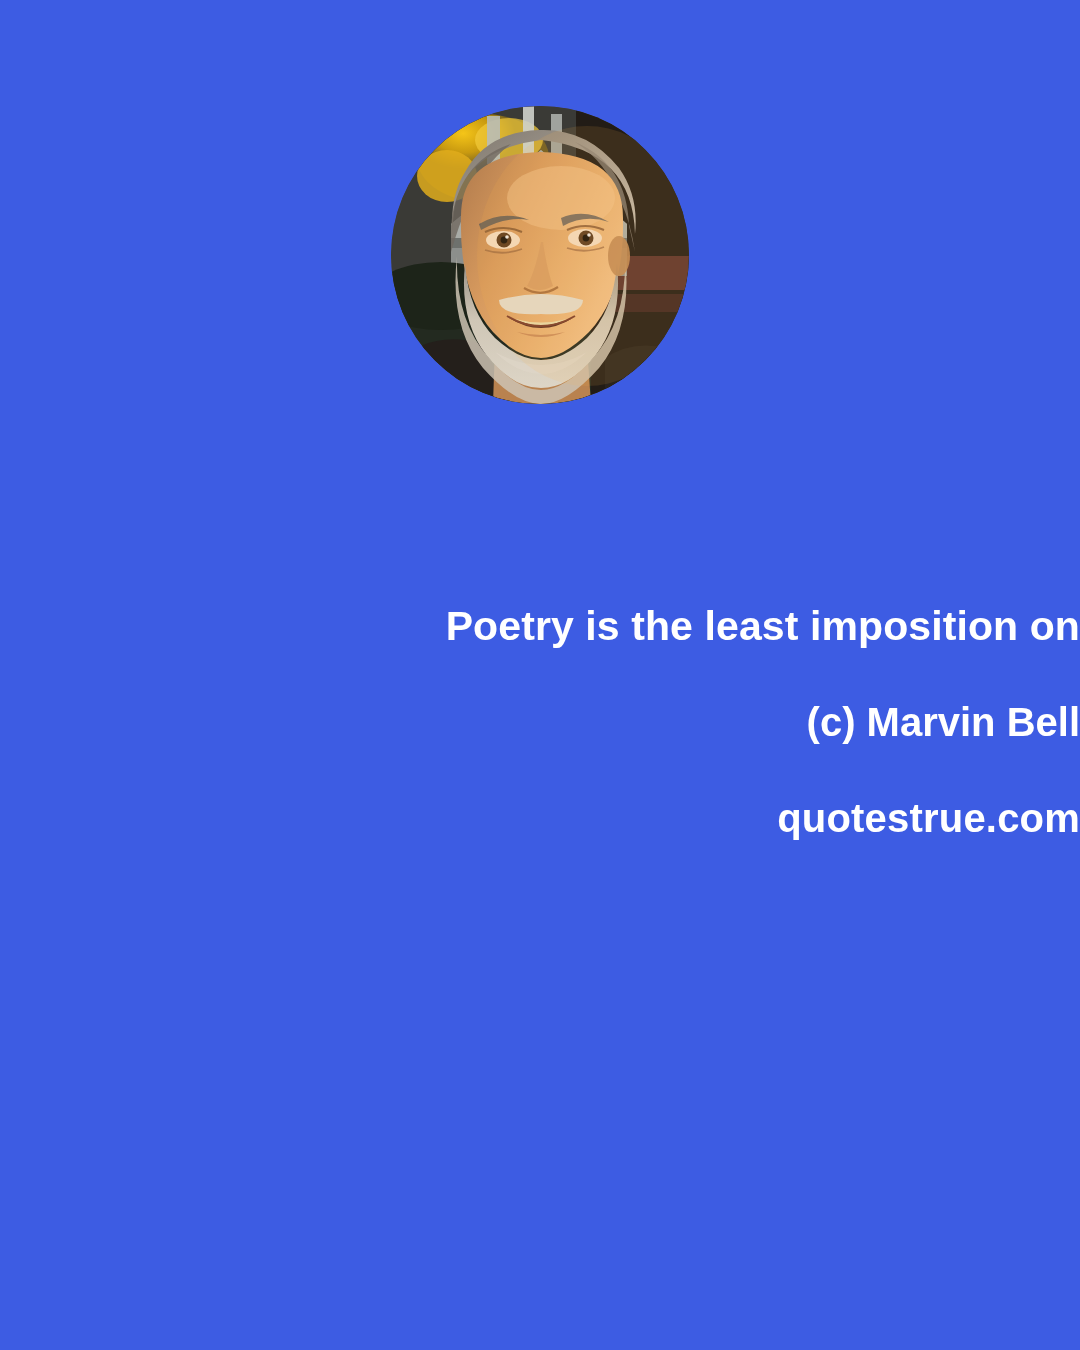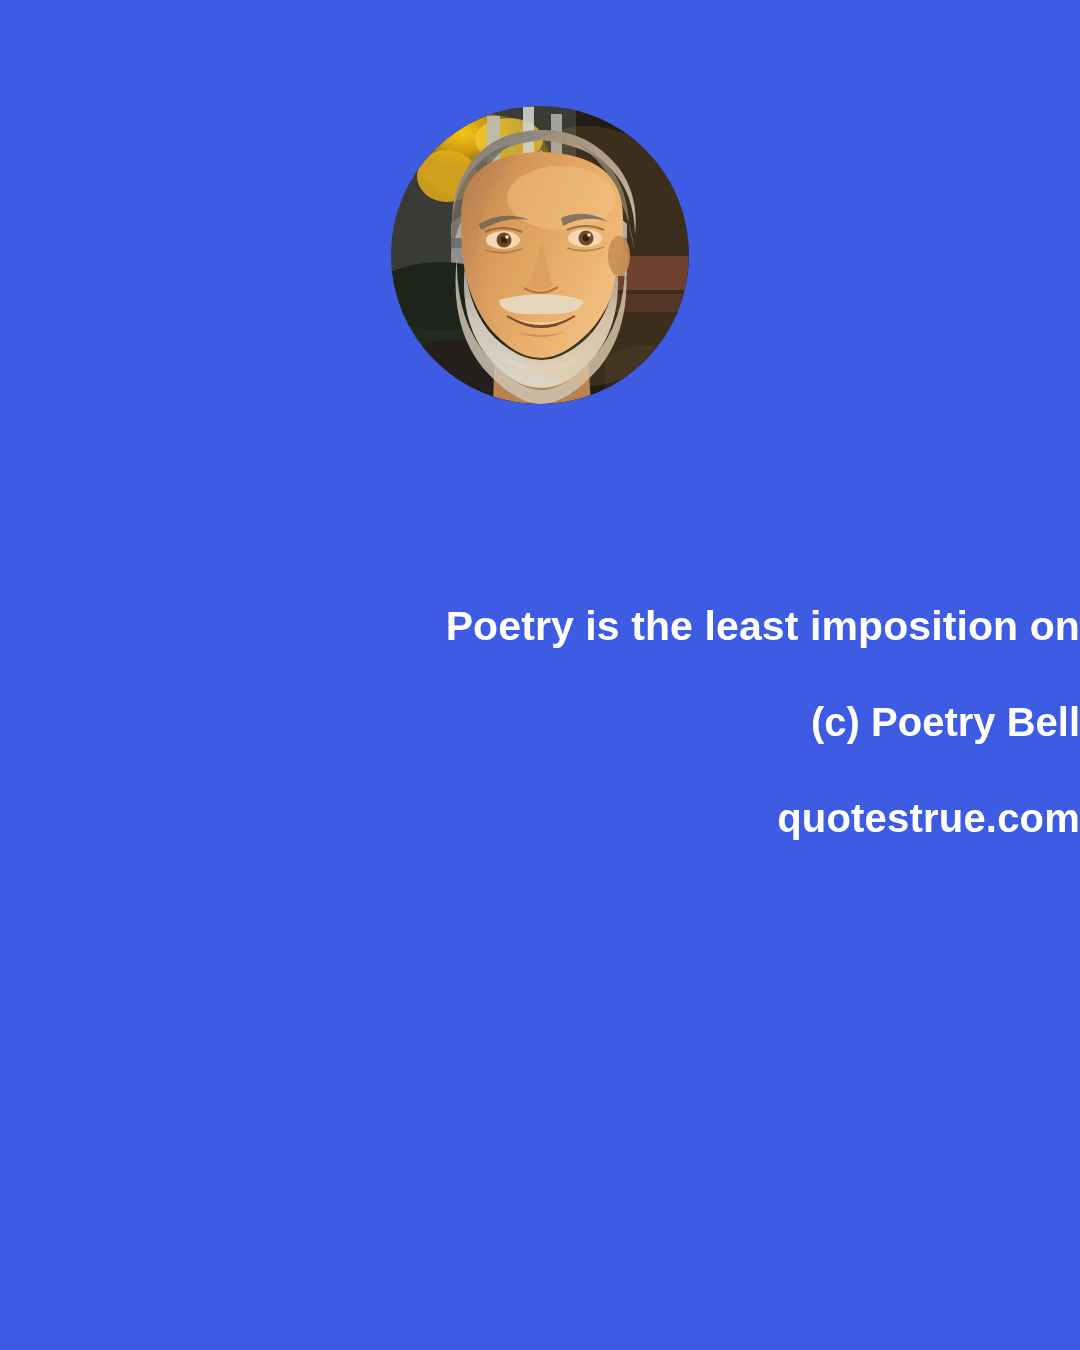--- a/index.html
+++ b/index.html
@@ -189,19 +189,19 @@
 
         <ellipse cx="196" cy="150" rx="110" ry="130" fill="#ffb347" opacity="0.12"></ellipse>
       </g>
     </svg>
   </div>
 
   <div class="text-block">
 
     <div class="quote-line">Poetry is the least imposition on</div>
 
-    <div class="author">(c) Poetry Bell</div>
+    <div class="author">(c) Marvin Bell</div>
 
     <div class="site">quotestrue.com</div>
 
   </div>
 
 </div>
 
 </body></html>

